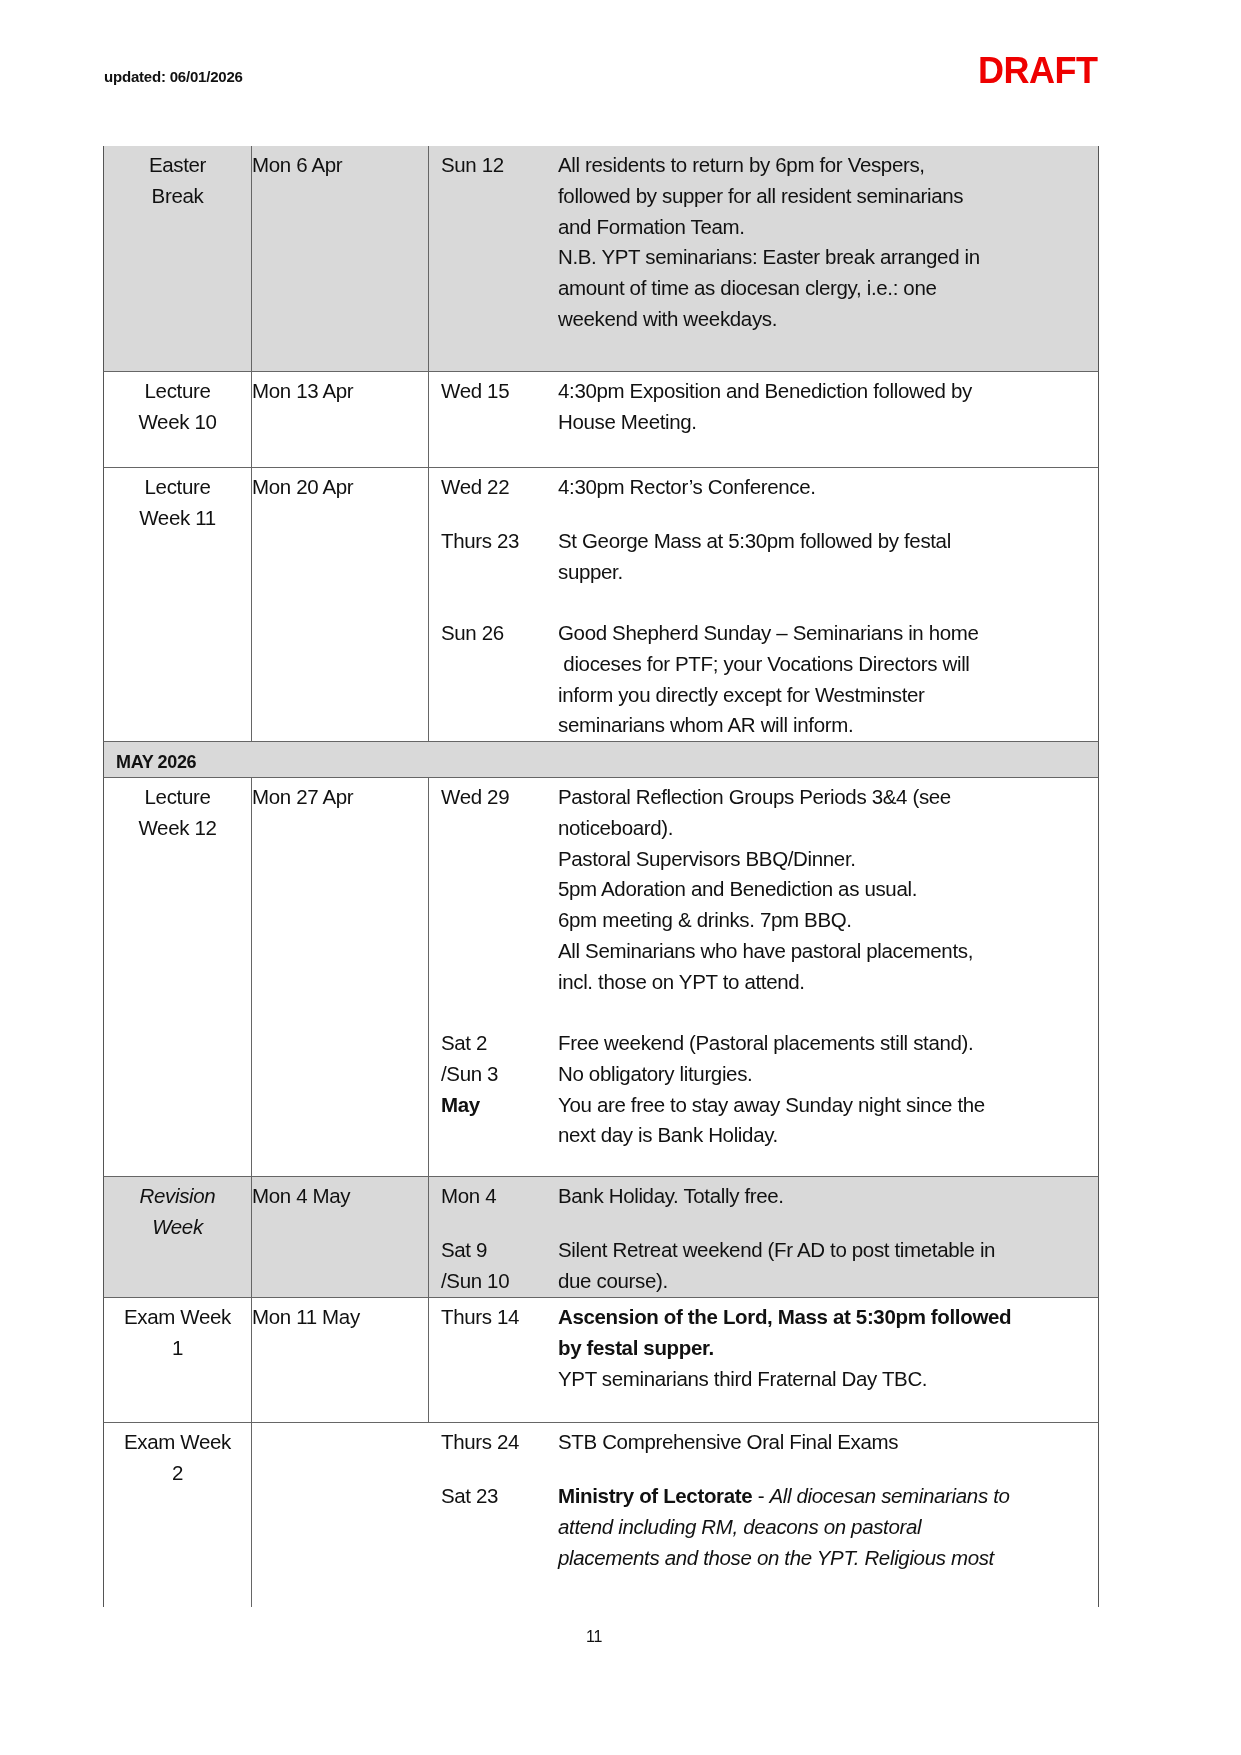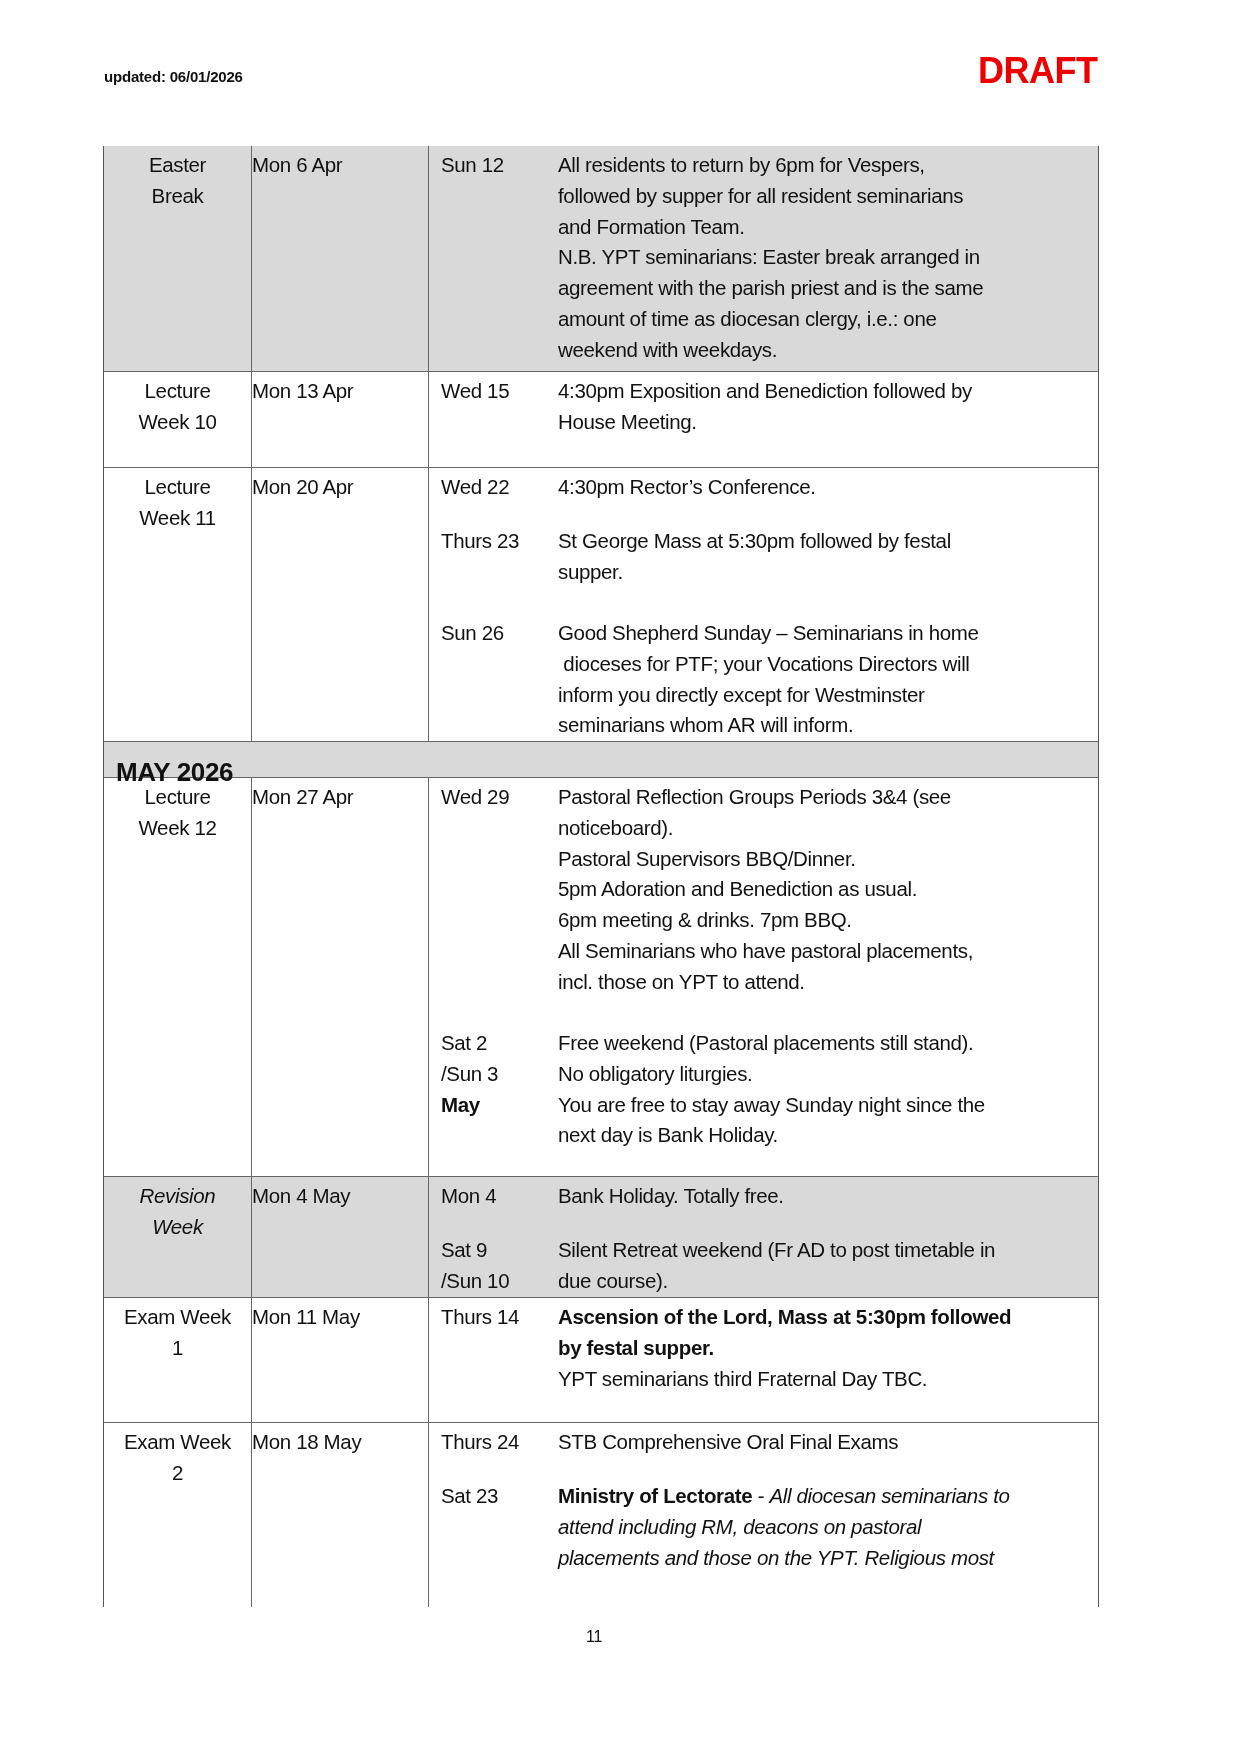--- a/index.html
+++ b/index.html
@@ -16,21 +16,21 @@
   .c1 { left: 0; width: 148px; border-right: 1.5px solid #666; text-align: center; }
   .c2 { left: 148px; width: 177px; border-right: 1.5px solid #666; padding-left: 13px; }
   .c3 { left: 325px; width: 669px; }
   .line { font-size: 20.5px; line-height: 30.8px; white-space: pre; letter-spacing: -0.35px; }
   .c1 .line, .c2 .line { padding-top: 0; }
   .inner { position: absolute; top: 4px; left: 0; right: 0; }
   .c2 .inner { left: 13px; }
   .entry { position: absolute; left: 0; right: 0; }
   .day { position: absolute; left: 12px; width: 110px; }
   .desc { position: absolute; left: 129px; right: 8px; }
-  .band-label { position: absolute; left: 12px; top: 16px; font-weight: bold; font-size: 26px; line-height: 28px; letter-spacing: -0.35px; }
+  .band-label { position: absolute; left: 12px; top: 6px; font-weight: bold; font-size: 18px; line-height: 28px; letter-spacing: -0.35px; }
   .bold { font-weight: bold; }
   .ital { font-style: italic; }
   .pageno { position: absolute; left: 586px; top: 1628px; font-size: 16px; letter-spacing: -0.3px; }
 </style>
 </head>
 <body>
 
 <div class="updated">updated: 06/01/2026</div>
 <div class="draft">DRAFT</div>
 
@@ -51,21 +51,20 @@
     <div class="cell c3">
       <div class="entry" style="top:4px;">
         <div class="day">
             <div class="line">Sun 12</div>
           </div>
         <div class="desc">
           <div class="line">All residents to return by 6pm for Vespers,</div>
           <div class="line">followed by supper for all resident seminarians</div>
           <div class="line">and Formation Team.</div>
           <div class="line">N.B. YPT seminarians: Easter break arranged in</div>
-          <div class="line">agreement with the parish priest and is the same</div>
           <div class="line">amount of time as diocesan clergy, i.e.: one</div>
           <div class="line">weekend with weekdays.</div>
         </div>
       </div>
     </div>
   </div>
 
   <div class="row" style="top:226px;height:96px;">
     <div class="cell c1">
       <div class="inner">
@@ -242,25 +241,20 @@
     </div>
   </div>
 
   <div class="row open" style="top:1277px;height:184px;">
     <div class="cell c1">
       <div class="inner">
         <div class="line">Exam Week</div>
         <div class="line">2</div>
       </div>
     </div>
-    <div class="cell c2">
-      <div class="inner" style="left:0">
-          <div class="line">Mon 18 May</div>
-        </div>
-    </div>
     <div class="cell c3">
       <div class="entry" style="top:4px;">
         <div class="day">
             <div class="line">Thurs 24</div>
           </div>
         <div class="desc">
           <div class="line">STB Comprehensive Oral Final Exams</div>
         </div>
       </div>
       <div class="entry" style="top:58px;">

